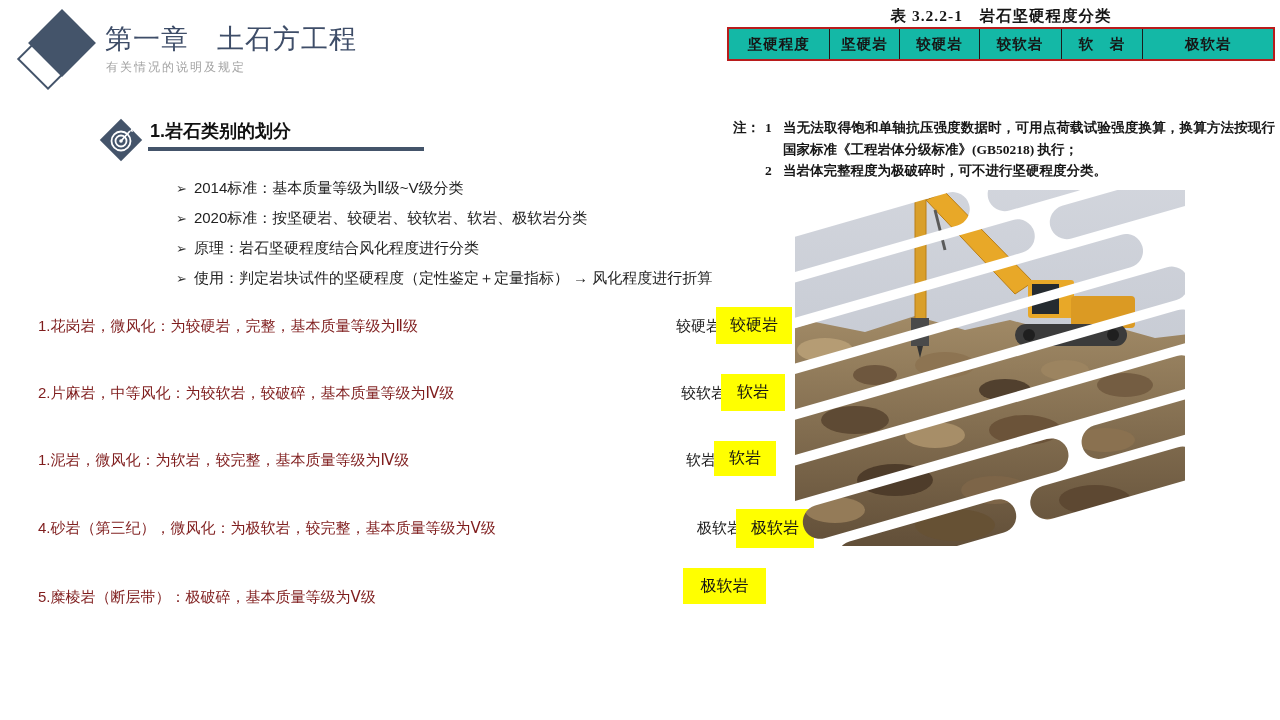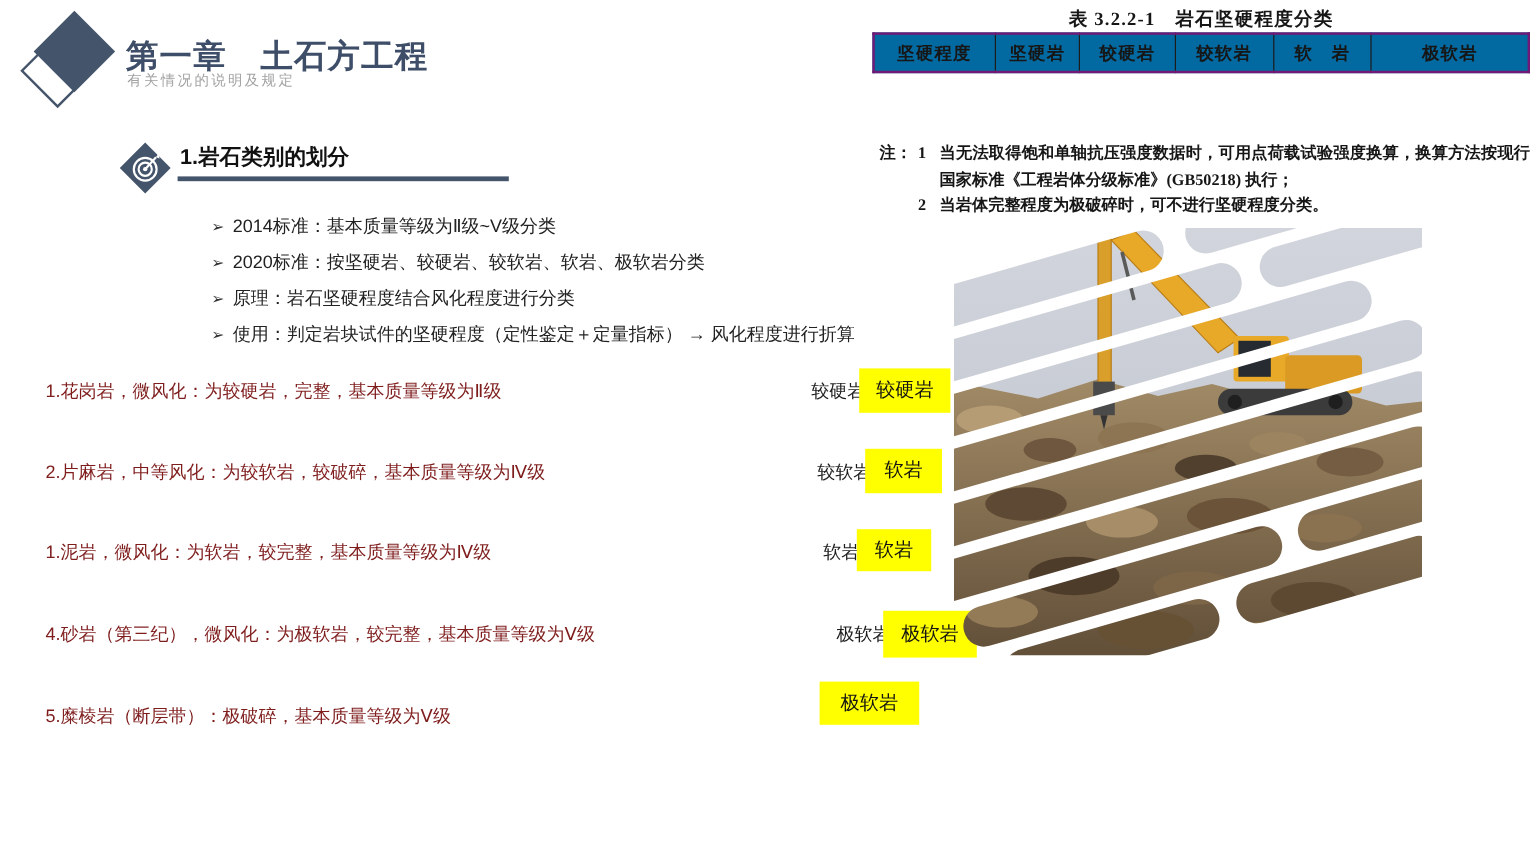--- a/index.html
+++ b/index.html
@@ -5,21 +5,21 @@
   html,body{margin:0;padding:0;}
   body{
     width:1280px;height:720px;position:relative;background:#ffffff;overflow:hidden;
     font-family:"Liberation Sans","DejaVu Sans",sans-serif;color:#1f1f1f;
   }
   .abs{position:absolute;}
 
   
   .logo-outline{left:26px;top:37px;width:40px;height:40px;border:2px solid #44546a;background:#fff;transform:rotate(45deg);}
   .logo-filled{left:38px;top:19px;width:48px;height:48px;background:#44546a;transform:rotate(45deg);}
-  .chapter-title{left:105px;top:21px;font-size:27px;font-weight:bold;color:#3e4d68;letter-spacing:1px;white-space:nowrap;margin-top:8px;}
+  .chapter-title{left:105px;top:21px;font-size:27px;font-weight:normal;color:#3e4d68;letter-spacing:1px;white-space:nowrap;}
   .chapter-subtitle{left:106px;top:59px;font-size:12px;color:#a3a3a3;letter-spacing:2px;white-space:nowrap;}
 
   
   .section-icon{left:97px;top:116px;width:48px;height:48px;}
   .section-title{left:150px;top:119px;font-size:18px;font-weight:bold;color:#111;white-space:nowrap;}
   .section-underline{left:148px;top:147px;width:276px;height:4px;background:#44546a;}
 
   
   .bullet{left:176px;height:20px;font-size:15px;white-space:nowrap;color:#222;}
   .bullet .bmark{margin-right:7px;font-size:13px;color:#333;}
@@ -28,21 +28,21 @@
   .case-text{left:38px;font-size:15px;color:#7f1d1d;white-space:nowrap;}
   .mid{font-size:15px;color:#1c1c1c;white-space:nowrap;margin-left:36px;}
   .mid .arr{margin-left:9px;}
   .hl{background:#ffff00;display:flex;align-items:center;justify-content:center;
       font-size:16px;color:#141414;white-space:nowrap;}
 
   
   .scan{font-family:"Liberation Serif","DejaVu Serif","DejaVu Sans",serif;color:#161616;}
   .tbl-caption{left:727px;top:6px;width:548px;text-align:center;font-size:15.5px;font-weight:bold;letter-spacing:1px;white-space:nowrap;}
   .tbl-wrap{left:727px;top:27px;width:548px;}
-  table.rock{border-collapse:collapse;width:100%;border:2px solid #701a75;background:#0369a1;}
+  table.rock{border-collapse:collapse;width:100%;border:2px solid #b91c1c;background:#14b8a6;}
   table.rock th,table.rock td{border:1px solid #1c1c1c;text-align:center;font-weight:bold;font-size:14.5px;padding:0 2px;}
   table.rock th{height:30px;font-weight:bold;letter-spacing:1px;}
   table.rock td{height:52px;}
   td.rowlabel{font-size:14.5px;line-height:1.45;padding:2px 6px;}
   td.val{font-size:14px;letter-spacing:0.5px;}
   .notes{left:733px;top:117px;width:542px;font-size:13.5px;font-weight:bold;line-height:1.6;}
   .note{display:flex;}
   .note .note-prefix{width:32px;flex:none;}
   .note .note-num{width:18px;flex:none;}
   .note .note-text{flex:1;text-align:justify;}

